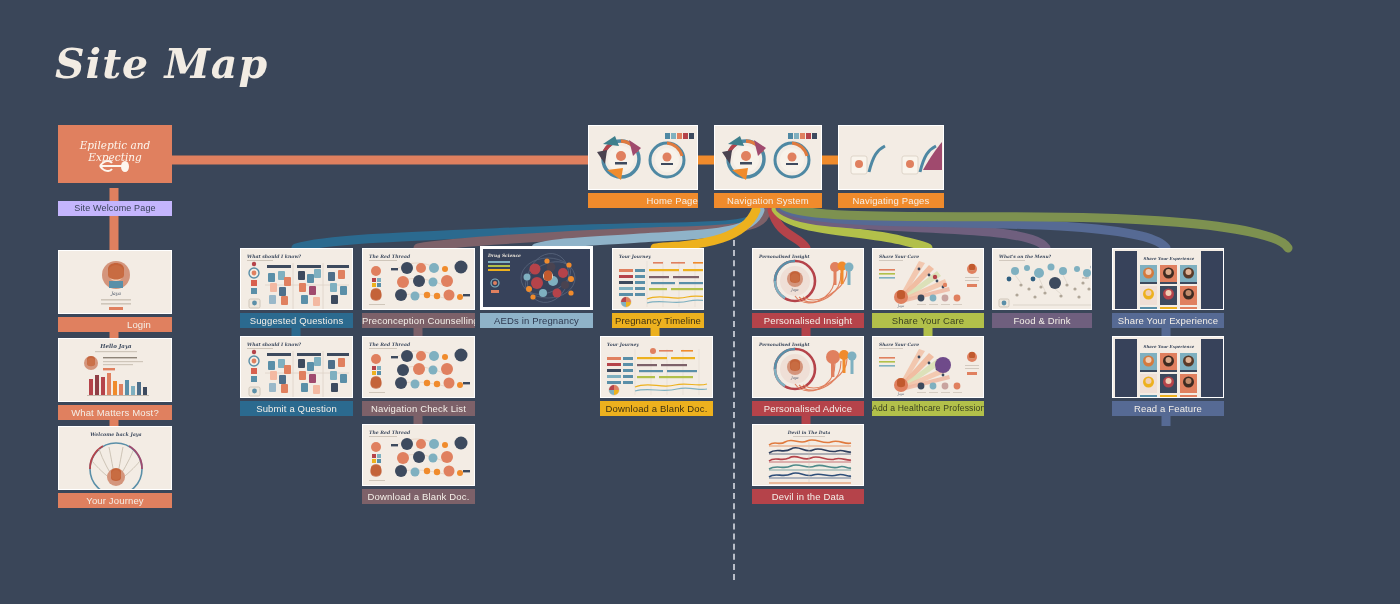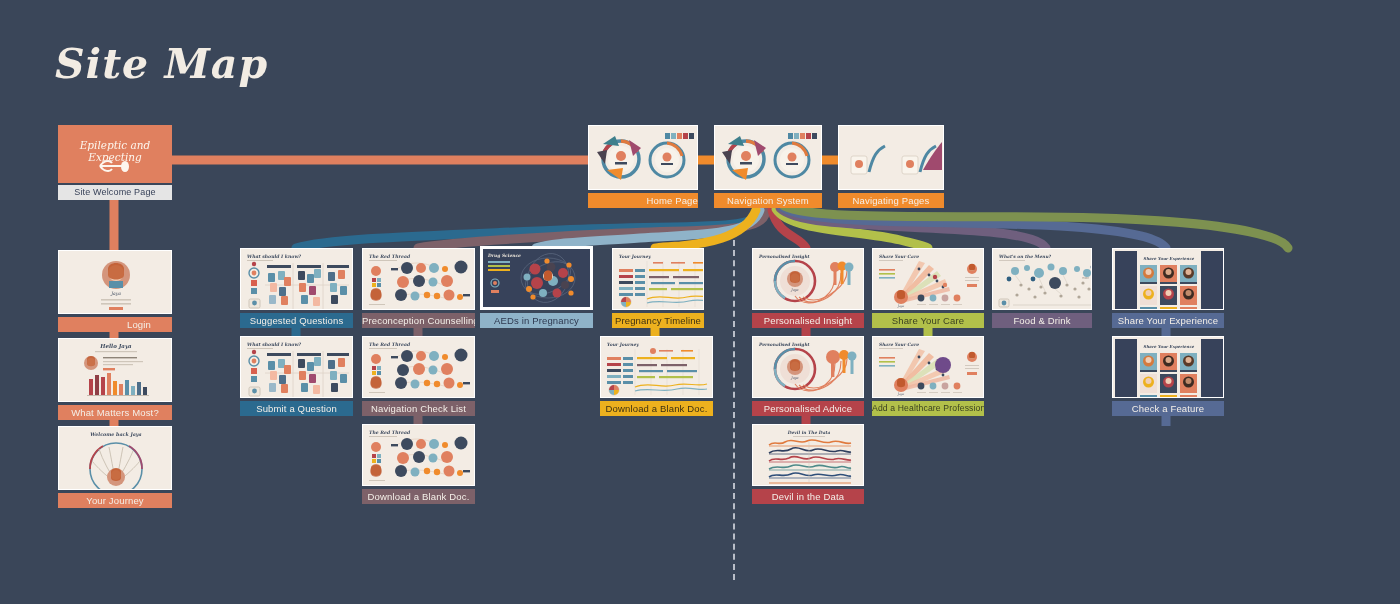--- a/index.html
+++ b/index.html
@@ -57,21 +57,21 @@
     font-family: "DejaVu Serif", serif;
     font-style: italic;
     font-size: 10.5px;
     color: #fdf6ee;
   }
   #hero-logo {
     position: absolute; left: 50%; top: 32px;
     transform: translateX(-50%);
   }
   #hero-node .label {
-    background: #e5e5e5; color: #39435a; font-size: 9px; margin-top: 2px;
+    background: #c4b5fd; color: #39435a; font-size: 9px; margin-top: 18px;
   }
 
   .divider {
     position: absolute;
     width: 0; border-left: 2px dashed #b9bec8;
     z-index: 15;
   }
 </style>
 </head>
 <body>
@@ -934,18 +934,18 @@
           <circle cx="55.5" cy="44" r="3" fill="#f0cdb4"></circle>
           <rect x="67" y="37" width="17" height="19" fill="#e0805f"></rect>
           <circle cx="75.5" cy="45" r="5.5" fill="#3d2b22"></circle>
           <circle cx="75.5" cy="44" r="3" fill="#c08a6a"></circle>
           <rect x="27" y="58" width="17" height="4" fill="#5a8fa8"></rect>
           <rect x="47" y="58" width="17" height="4" fill="#edb11e"></rect>
           <rect x="67" y="58" width="17" height="4" fill="#e0805f"></rect>
         </g>
       </svg>
     </div>
-    <div class="label" style="background:#566a94;">Check a Feature</div>
+    <div class="label" style="background:#566a94;">Read a Feature</div>
   </div>
 
 
 
 </div>
 
 </body></html>

